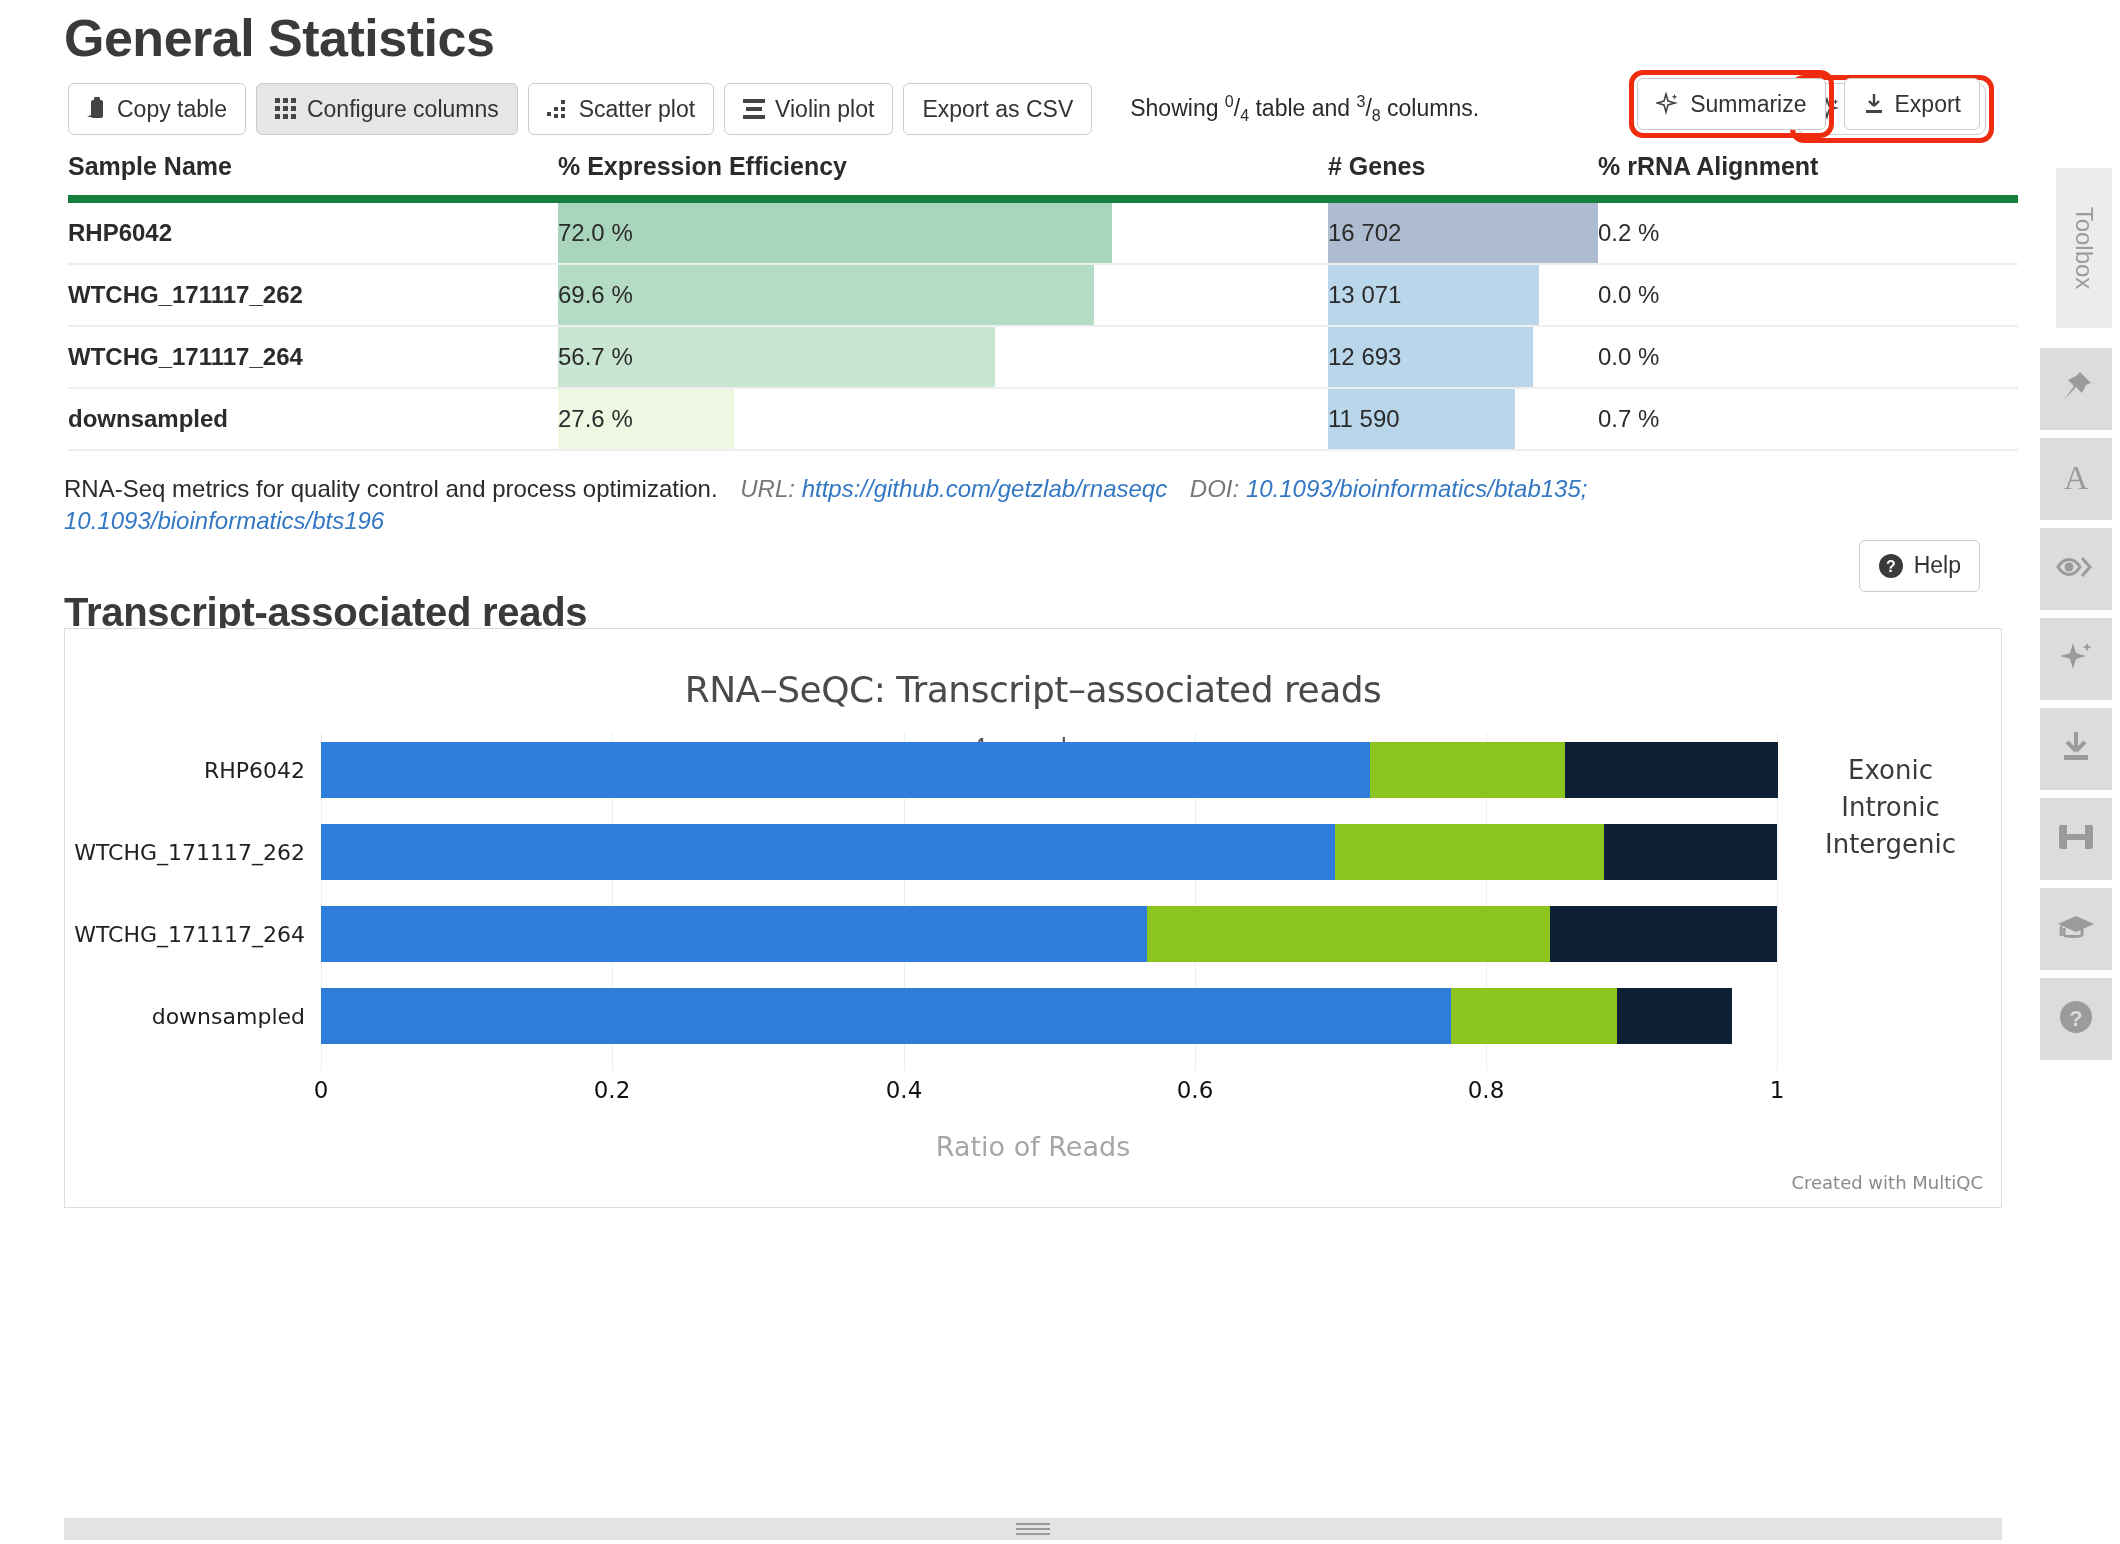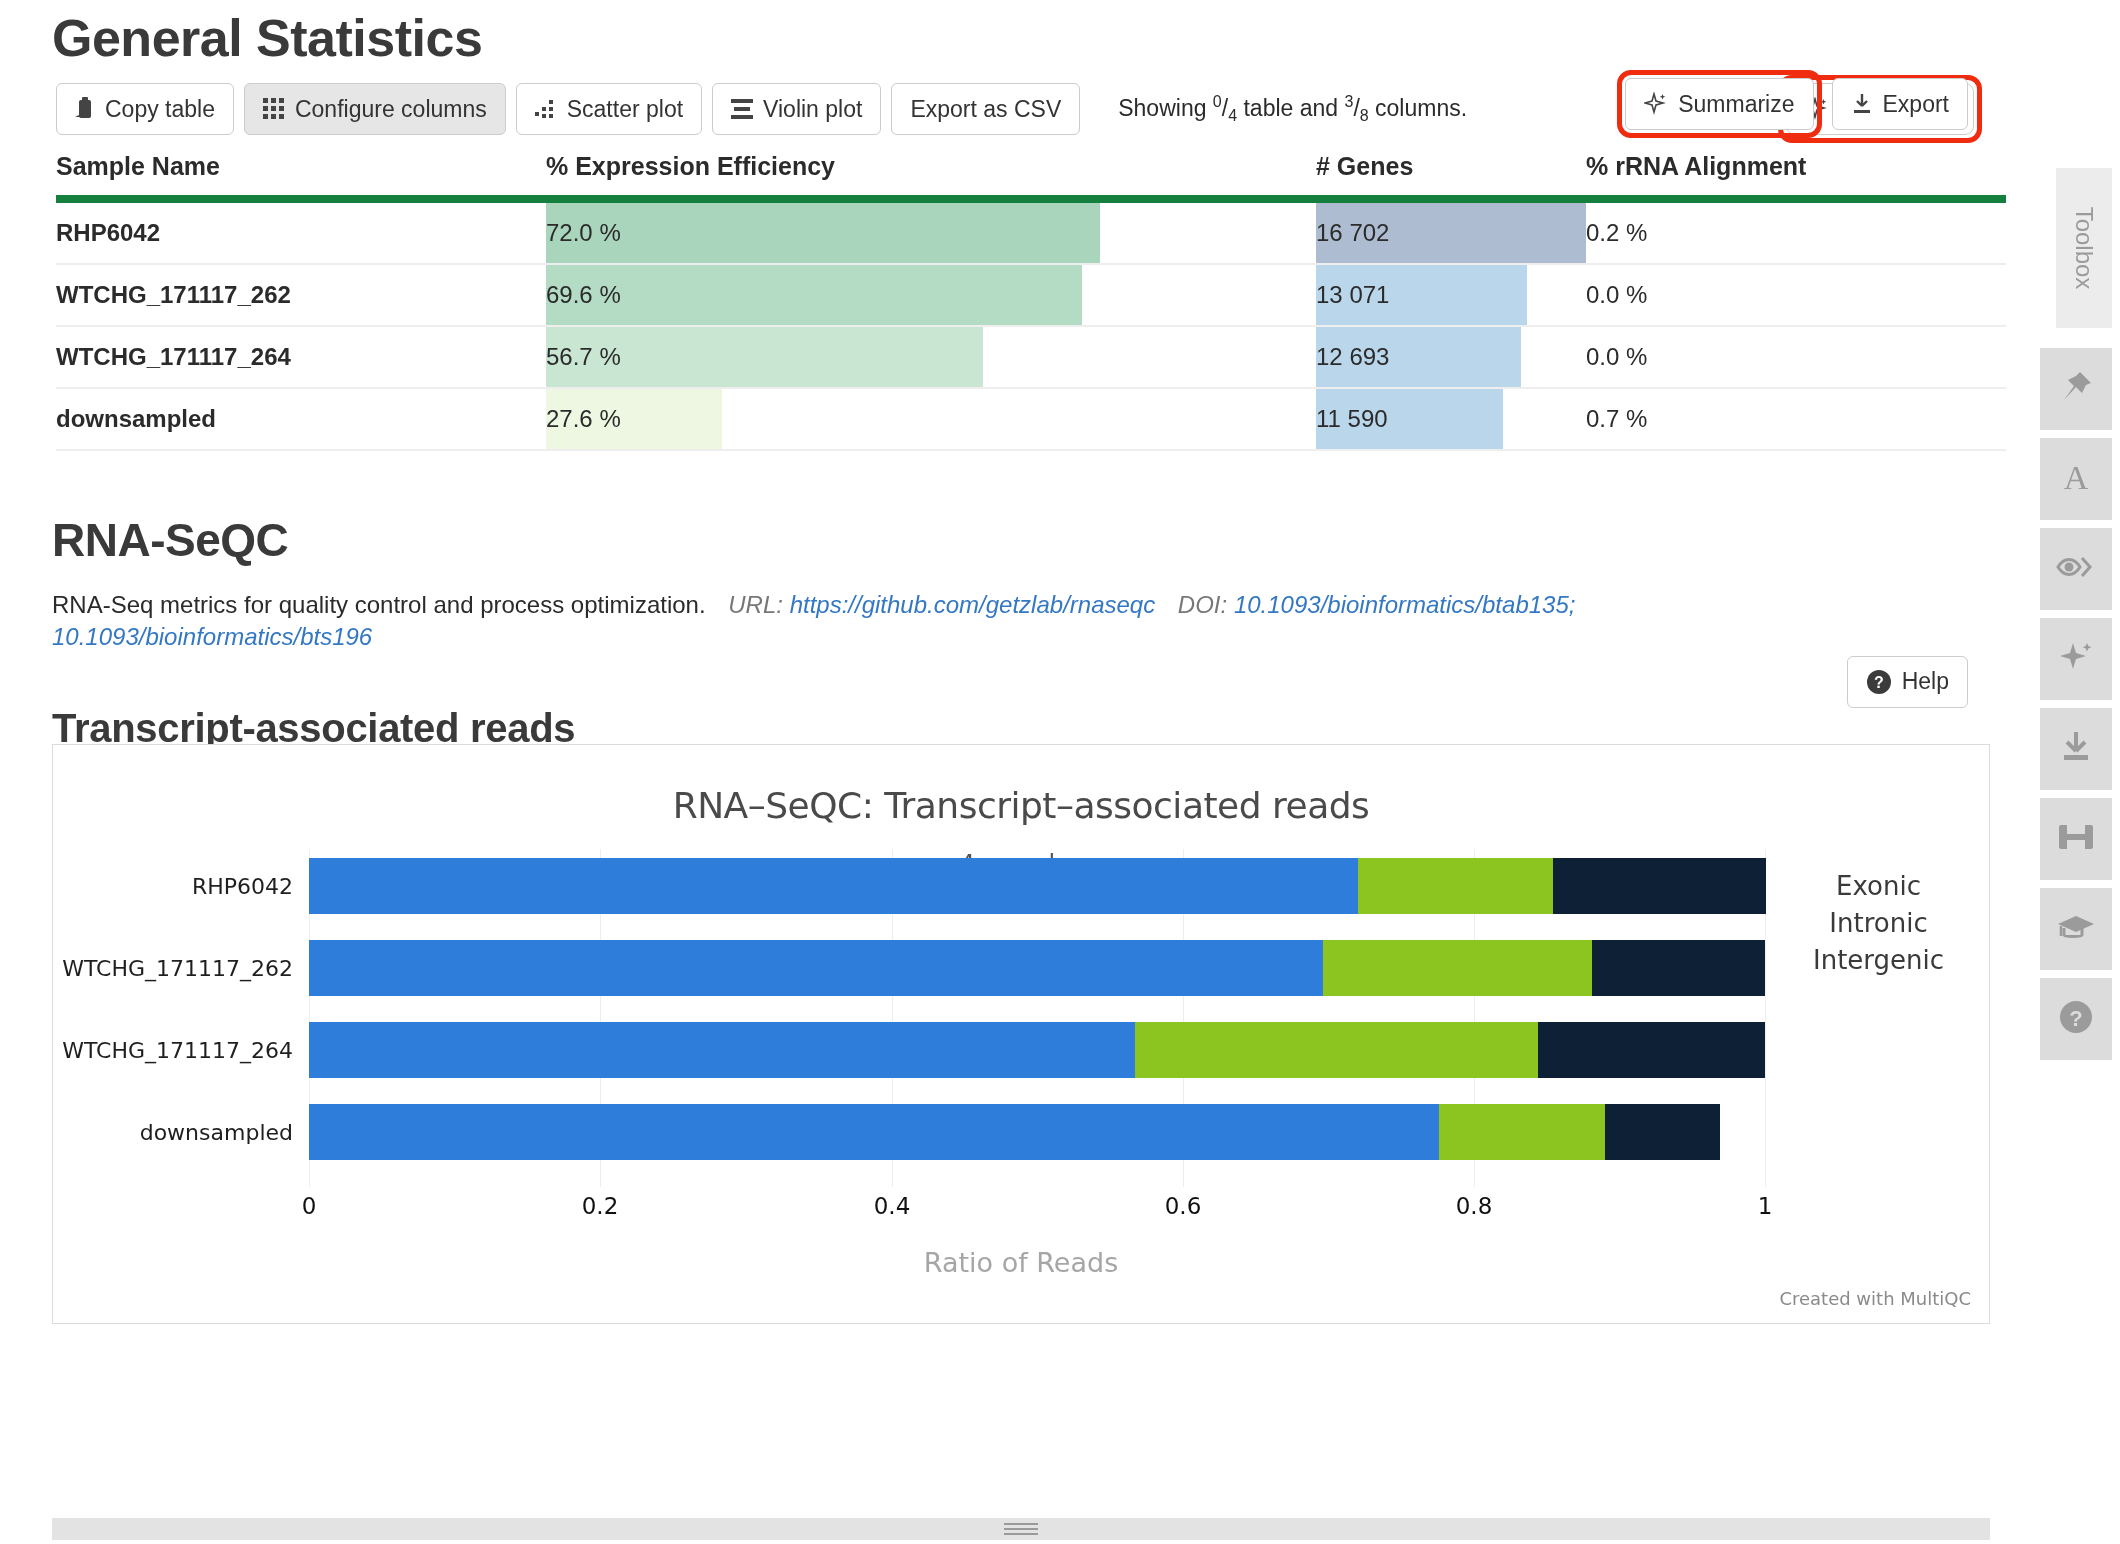--- a/index.html
+++ b/index.html
@@ -4,21 +4,21 @@
 <style>
   html, body { margin:0; padding:0; }
   body {
     width:2120px; height:1544px;
     background:#ffffff;
     font-family:"Liberation Sans", sans-serif;
     color:#2b2b2b;
     overflow:hidden;
     position:relative;
   }
-  .page { position:absolute; left:0; top:0; width:2030px; height:1344px; }
+  .page { position:absolute; left:12px; top:0; width:2030px; height:1344px; }
 
   
   h1.gs-title{
     font-size:52px; font-weight:bold; color:#3a3a3a;
     margin:8px 0 0 52px; letter-spacing:-0.5px;
   }
   .gs-toolbar{
     display:flex; align-items:center; gap:10px;
     margin:14px 0 0 56px; height:54px;
   }
@@ -332,21 +332,20 @@
           <div class="cellbar" style="width:69.4%;background:#bad6ea;"></div>
           <div class="cellval">11 590</div>
         </td>
         <td>
           <div class="cellval">0.7 %</div>
         </td>
       </tr>
     </tbody>
   </table>
 
-  <h2 class="mod-title">RNA-SeQC</h2>
 
   <div class="mod-desc">
     <span>RNA-Seq metrics for quality control and process optimization.</span>
     <span class="meta">URL:</span>
     <a href="#">https://github.com/getzlab/rnaseqc</a>
     <span class="meta">DOI:</span>
     <a href="#">10.1093/bioinformatics/btab135;</a>
     <a href="#">10.1093/bioinformatics/bts196</a>
   </div>
 

